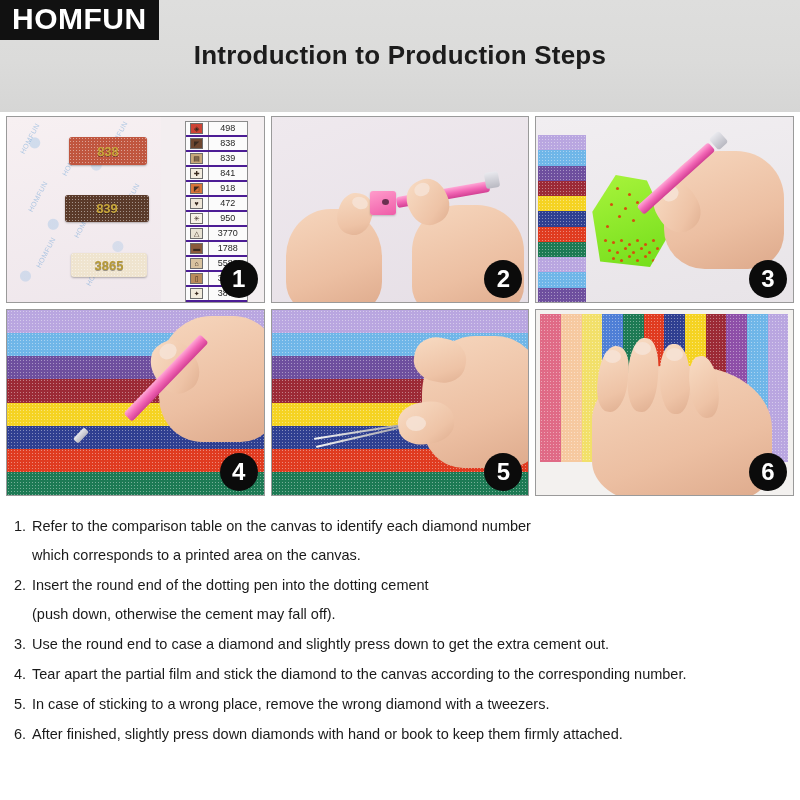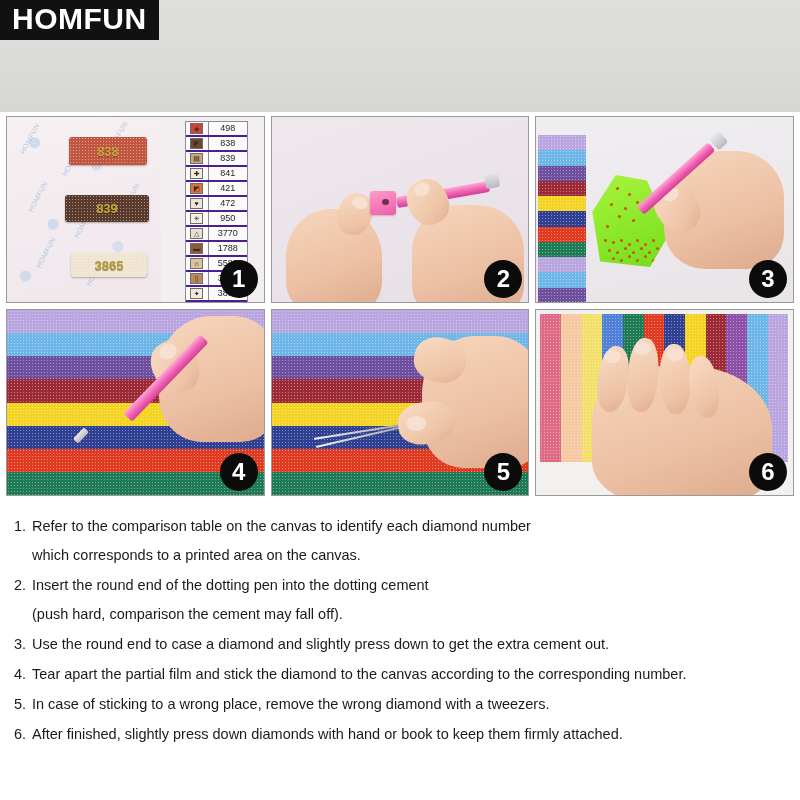--- a/index.html
+++ b/index.html
@@ -170,20 +170,21 @@
 </head>
 <body>
 
 <div class="page">
 
   <div class="header">
     <div class="logo">
       <div class="logo-text">HOMFUN</div>
     </div>
     <div class="titles">
+      <div class="title-main">Introduction to Production Steps</div>
     </div>
   </div>
 
   <div class="grid">
 
     <div class="panel">
       <div class="p1-bg"></div>
       <div class="p1-sheet">
         <div class="p1-wm" style="left:6px;top:18px;">HOMFUN</div>
         <div class="p1-wm" style="left:48px;top:40px;">HOMFUN</div>
@@ -230,21 +231,21 @@
           <div class="chart-row">
             <div class="chart-sym">
               <div class="chart-swatch" style="background: rgb(243, 236, 224);">✚</div>
             </div>
             <div class="chart-num">841</div>
           </div>
           <div class="chart-row">
             <div class="chart-sym">
               <div class="chart-swatch" style="background: rgb(216, 116, 58);">◩</div>
             </div>
-            <div class="chart-num">421</div>
+            <div class="chart-num">918</div>
           </div>
           <div class="chart-row">
             <div class="chart-sym">
               <div class="chart-swatch" style="background: rgb(239, 230, 216);">♥</div>
             </div>
             <div class="chart-num">472</div>
           </div>
           <div class="chart-row">
             <div class="chart-sym">
               <div class="chart-swatch" style="background: rgb(246, 241, 230);">✳</div>
@@ -445,21 +446,21 @@
 
   </div>
 
   <div class="steps" id="steps-host">
       <div class="step">
         <div class="step-num">1.</div>
         <div class="step-body">Refer to the comparison table on the canvas to identify each diamond number<span class="step-cont">which corresponds to a printed area on the canvas.</span></div>
       </div>
       <div class="step">
         <div class="step-num">2.</div>
-        <div class="step-body">Insert the round end of the dotting pen into the dotting cement<span class="step-cont">(push hard, comparison the cement may fall off).</span></div>
+        <div class="step-body">Insert the round end of the dotting pen into the dotting cement<span class="step-cont">(push down, otherwise the cement may fall off).</span></div>
       </div>
       <div class="step">
         <div class="step-num">3.</div>
         <div class="step-body">Use the round end to case a diamond and slightly press down to get the extra cement out.</div>
       </div>
       <div class="step">
         <div class="step-num">4.</div>
         <div class="step-body">Tear apart the partial film and stick the diamond to the canvas according to the corresponding number.</div>
       </div>
       <div class="step">

